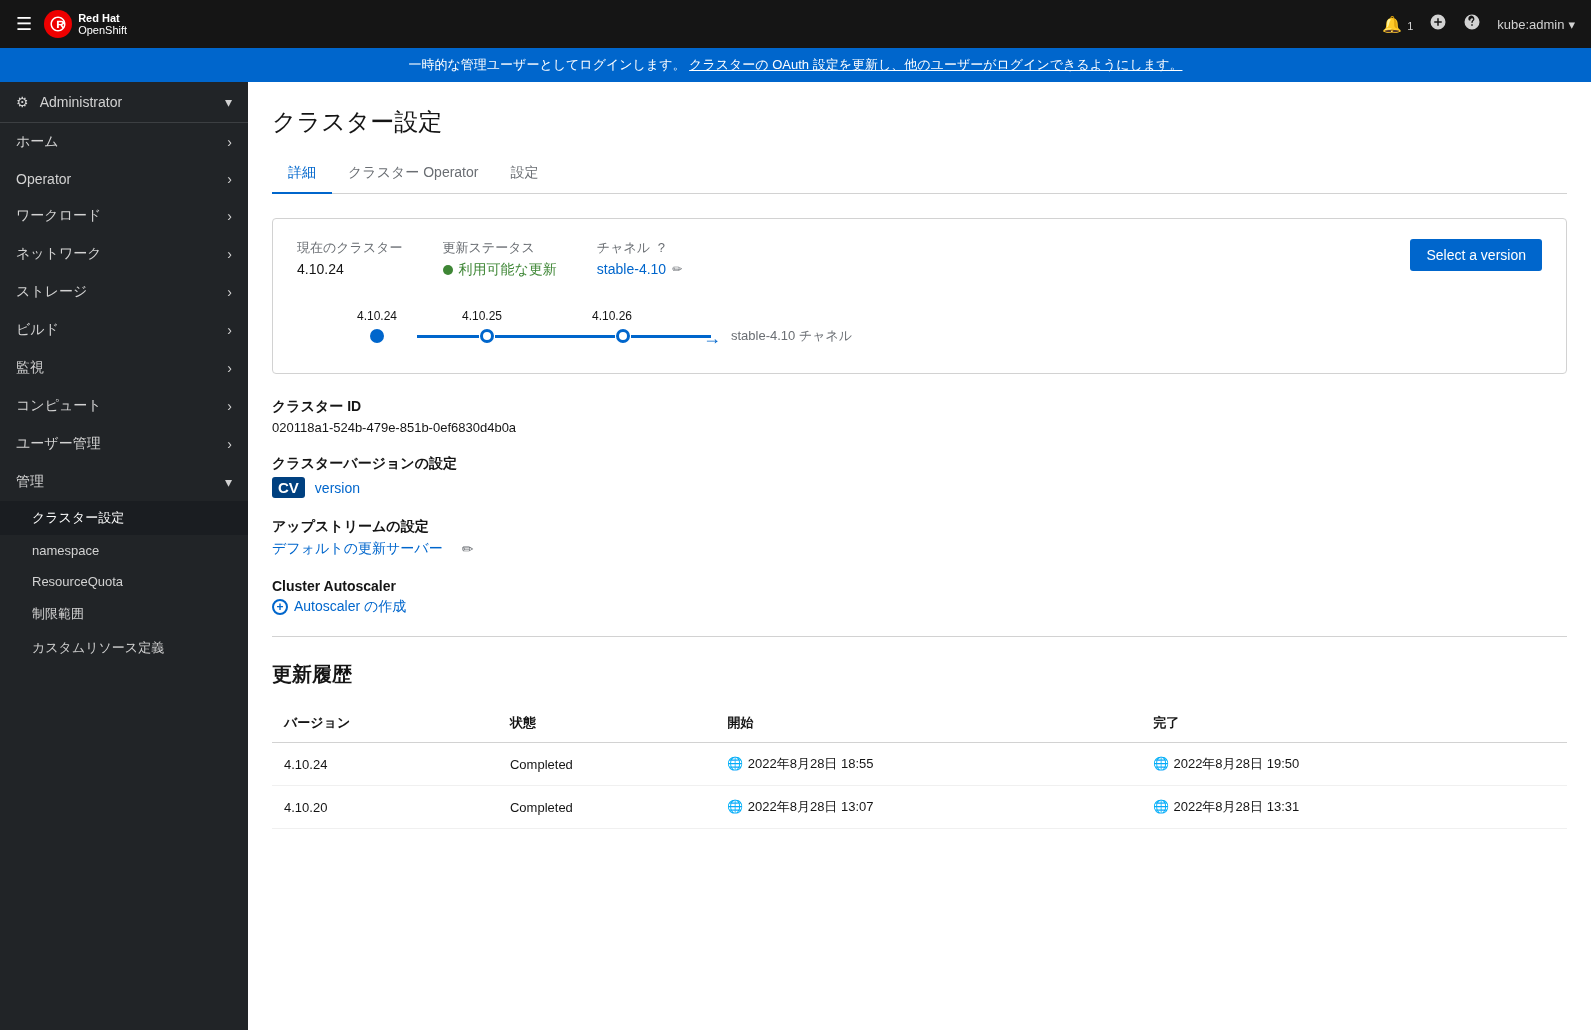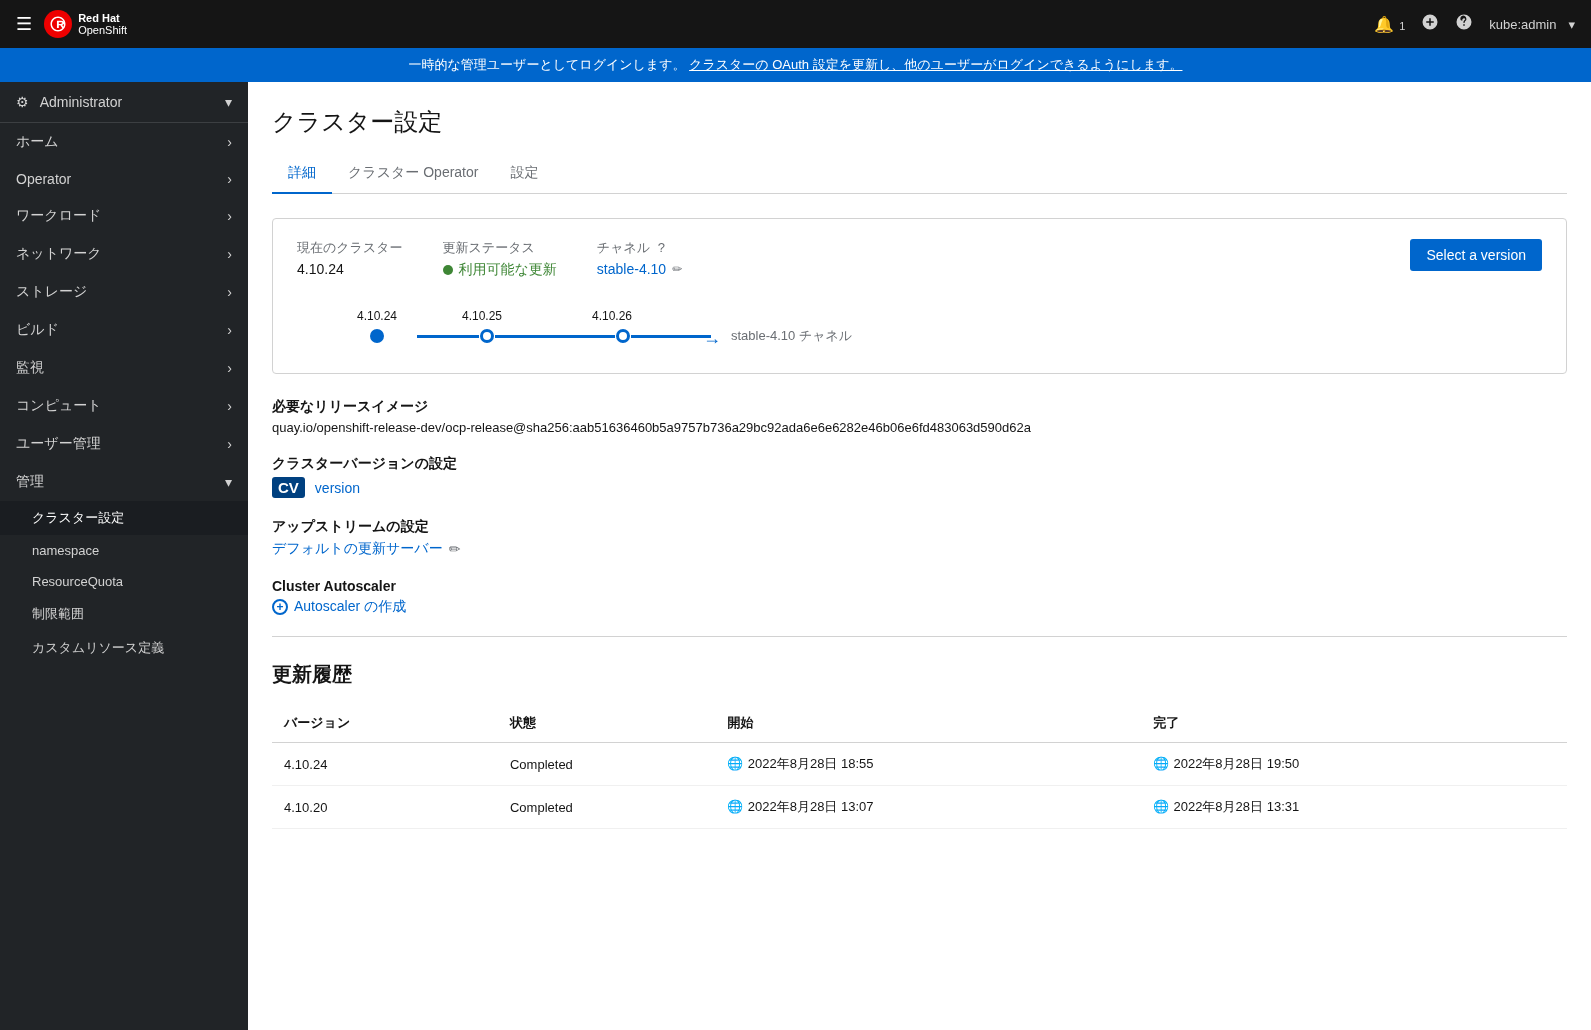--- a/index.html
+++ b/index.html
@@ -20,21 +20,21 @@
     .hamburger { font-size: 18px; cursor: pointer; color: #fff; }
     .redhat-logo { display: flex; align-items: center; gap: 6px; }
     .redhat-logo .logo-circle { width: 28px; height: 28px; background: #ee0000; border-radius: 50%; display: flex; align-items: center; justify-content: center; }
     .redhat-logo .logo-circle svg { width: 18px; height: 18px; }
     .redhat-logo .brand-text { display: flex; flex-direction: column; line-height: 1.1; }
     .redhat-logo .brand-text .rh { font-size: 11px; color: #fff; font-weight: 600; }
     .redhat-logo .brand-text .os { font-size: 11px; color: #fff; font-weight: 400; }
     .top-nav-right { display: flex; align-items: center; gap: 16px; }
     .top-nav-right .nav-icon { color: #d2d2d2; cursor: pointer; font-size: 16px; position: relative; }
     .top-nav-right .badge { font-size: 11px; color: #d2d2d2; }
-    .top-nav-right .user-menu { color: #d2d2d2; cursor: pointer; font-size: 13px; display: flex; align-items: center; gap: 12px; }
+    .top-nav-right .user-menu { color: #d2d2d2; cursor: pointer; font-size: 13px; display: flex; align-items: center; gap: 4px; }
 
     
     .info-banner {
       background: #0066cc;
       color: #fff;
       text-align: center;
       padding: 8px 16px;
       font-size: 13px;
       flex-shrink: 0;
     }
@@ -468,37 +468,37 @@
               <div style="flex:1; height:3px; background:#0066cc; max-width:80px; position:relative;">
                 <span style="position:absolute; right:-10px; top:-7px; color:#0066cc; font-size:18px;">→</span>
               </div>
 
               <span class="timeline-channel-label" style="margin-left:20px;">stable-4.10 チャネル</span>
             </div>
           </div>
         </div>
       </div>
 
-
       <div class="info-section">
-        <div class="info-section-title">必要なリリースイメージ</div>
-        <div class="info-section-value">quay.io/openshift-release-dev/ocp-release@sha256:aab51636460b5a9757b736a29bc92ada6e6e6282e46b06e6fd483063d590d62a</div>
-      </div>
+        <div class="info-section-title">クラスター ID</div>
+        <div class="info-section-value">020118a1-524b-479e-851b-0ef6830d4b0a</div>
+      </div>
+
 
       <div class="info-section">
         <div class="info-section-title">クラスターバージョンの設定</div>
         <div style="display:flex; align-items:center; gap:6px; margin-top:2px;">
           <span class="badge-cv">CV</span>
           <a class="link-blue">version</a>
         </div>
       </div>
 
       <div class="info-section">
         <div class="info-section-title">アップストリームの設定</div>
-        <div style="display:flex; align-items:center; gap:6px; margin-top:2px;">
+        <div style="display:flex; align-items:center; gap:19px; margin-top:2px;">
           <a class="link-blue">デフォルトの更新サーバー</a>
           <span class="link-edit-icon">✏</span>
         </div>
       </div>
 
       <div class="info-section">
         <div class="info-section-title">Cluster Autoscaler</div>
         <div class="create-link" style="margin-top:2px;">
           <span class="plus-circle">+</span>
           <span>Autoscaler の作成</span>

